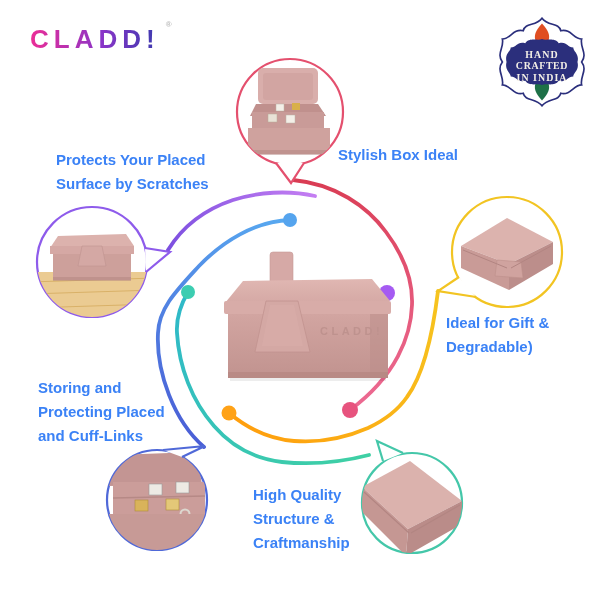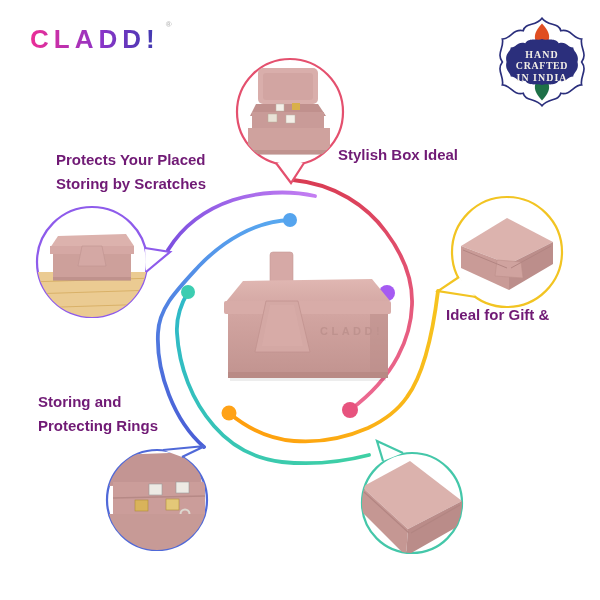--- a/index.html
+++ b/index.html
@@ -3,21 +3,21 @@
 <meta charset="utf-8">
 <style>
   html,body{margin:0;padding:0;background:#ffffff;}
   .canvas{position:relative;width:600px;height:600px;background:#ffffff;overflow:hidden;
           font-family:"Liberation Sans",sans-serif;}
   .logo{position:absolute;left:30px;top:24px;font-weight:bold;font-size:26px;letter-spacing:5px;
         background:linear-gradient(90deg,#EC2D96 0%,#8A35C8 55%,#3A3AAE 100%);
         -webkit-background-clip:text;background-clip:text;color:transparent;}
   .logo .tm{position:absolute;right:-12px;top:-4px;font-size:8px;color:#bbbbbb;letter-spacing:0;
         -webkit-text-fill-color:#bbbbbb;}
-  .caption{position:absolute;color:#701a75;font-size:15px;line-height:24px;font-weight:bold;}
+  .caption{position:absolute;color:#3b82f6;font-size:15px;line-height:24px;font-weight:bold;}
   .svglayer{position:absolute;left:0;top:0;}
   svg text.badge-line{font-family:"Liberation Serif",serif;font-weight:bold;fill:#F3EFE6;}
   svg text.emboss{font-family:"Liberation Sans",sans-serif;font-weight:bold;fill:#BE928E;}
 </style>
 </head>
 <body>
 
 <div class="canvas">
 
   <div class="logo">
@@ -185,30 +185,37 @@
         <polygon points="462,501 408,529 406,556 462,524" fill="#BA8C89"></polygon>
         <line x1="364" y1="492" x2="409" y2="533" stroke="#B28582" stroke-width="1.2"></line>
         <line x1="460" y1="505" x2="411" y2="533" stroke="#B28582" stroke-width="1.2"></line>
       </g>
       <path d="M383,461 L377,441 L403,453" fill="#ffffff" stroke-width="2.2" stroke="#44C7A9"></path>
     </g>
   </svg>
 
   <div class="caption" style="left:56px;top:148px">
     <div>Protects Your Placed</div>
-    <div>Storing by Scratches</div>
+    <div>Surface by Scratches</div>
   </div>
 
   <div class="caption" style="left:338px;top:143px">
     <div>Stylish Box Ideal</div>
   </div>
 
-  <div class="caption" style="left:446px;top:303px">
+  <div class="caption" style="left:446px;top:311px">
     <div>Ideal for Gift &amp;</div>
-  </div>
-
-  <div class="caption" style="left:38px;top:390px">
+    <div>Degradable)</div>
+  </div>
+
+  <div class="caption" style="left:38px;top:376px">
     <div>Storing and</div>
-    <div>Protecting Rings</div>
-  </div>
-
+    <div>Protecting Placed</div>
+    <div>and Cuff-Links</div>
+  </div>
+
+  <div class="caption" style="left:253px;top:483px">
+    <div>High Quality</div>
+    <div>Structure &amp;</div>
+    <div>Craftmanship</div>
+  </div>
 
 </div>
 
 </body></html>

